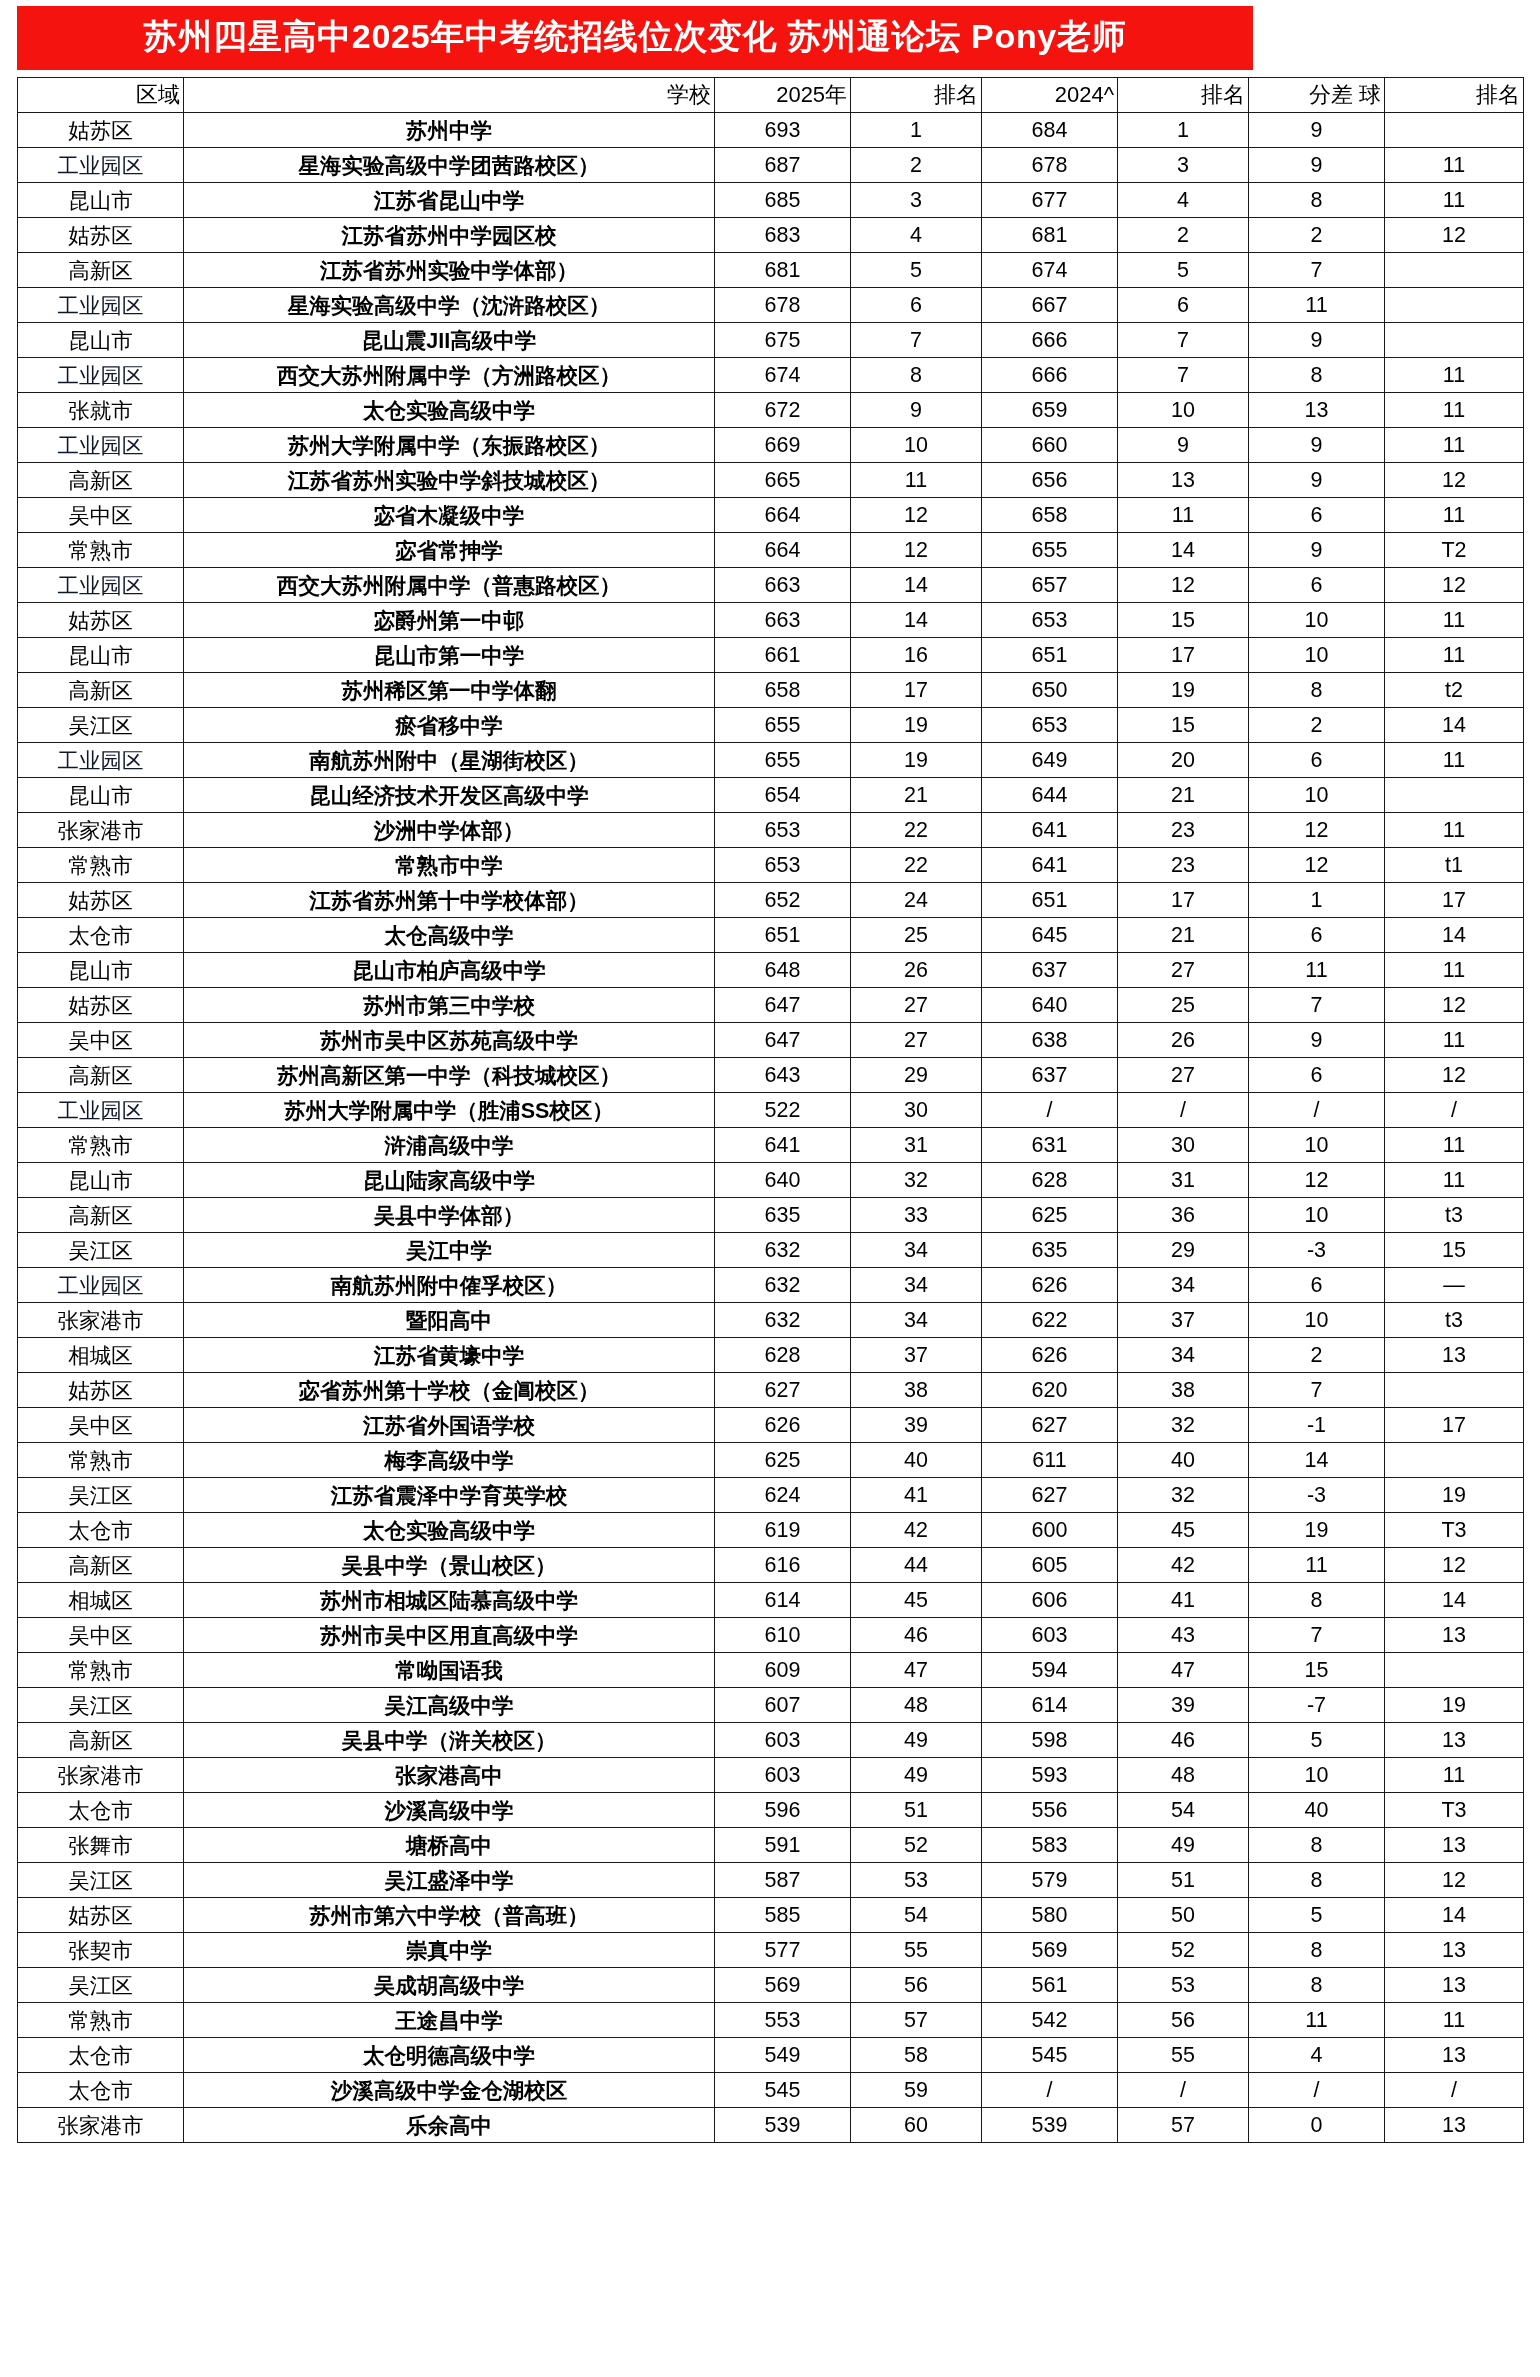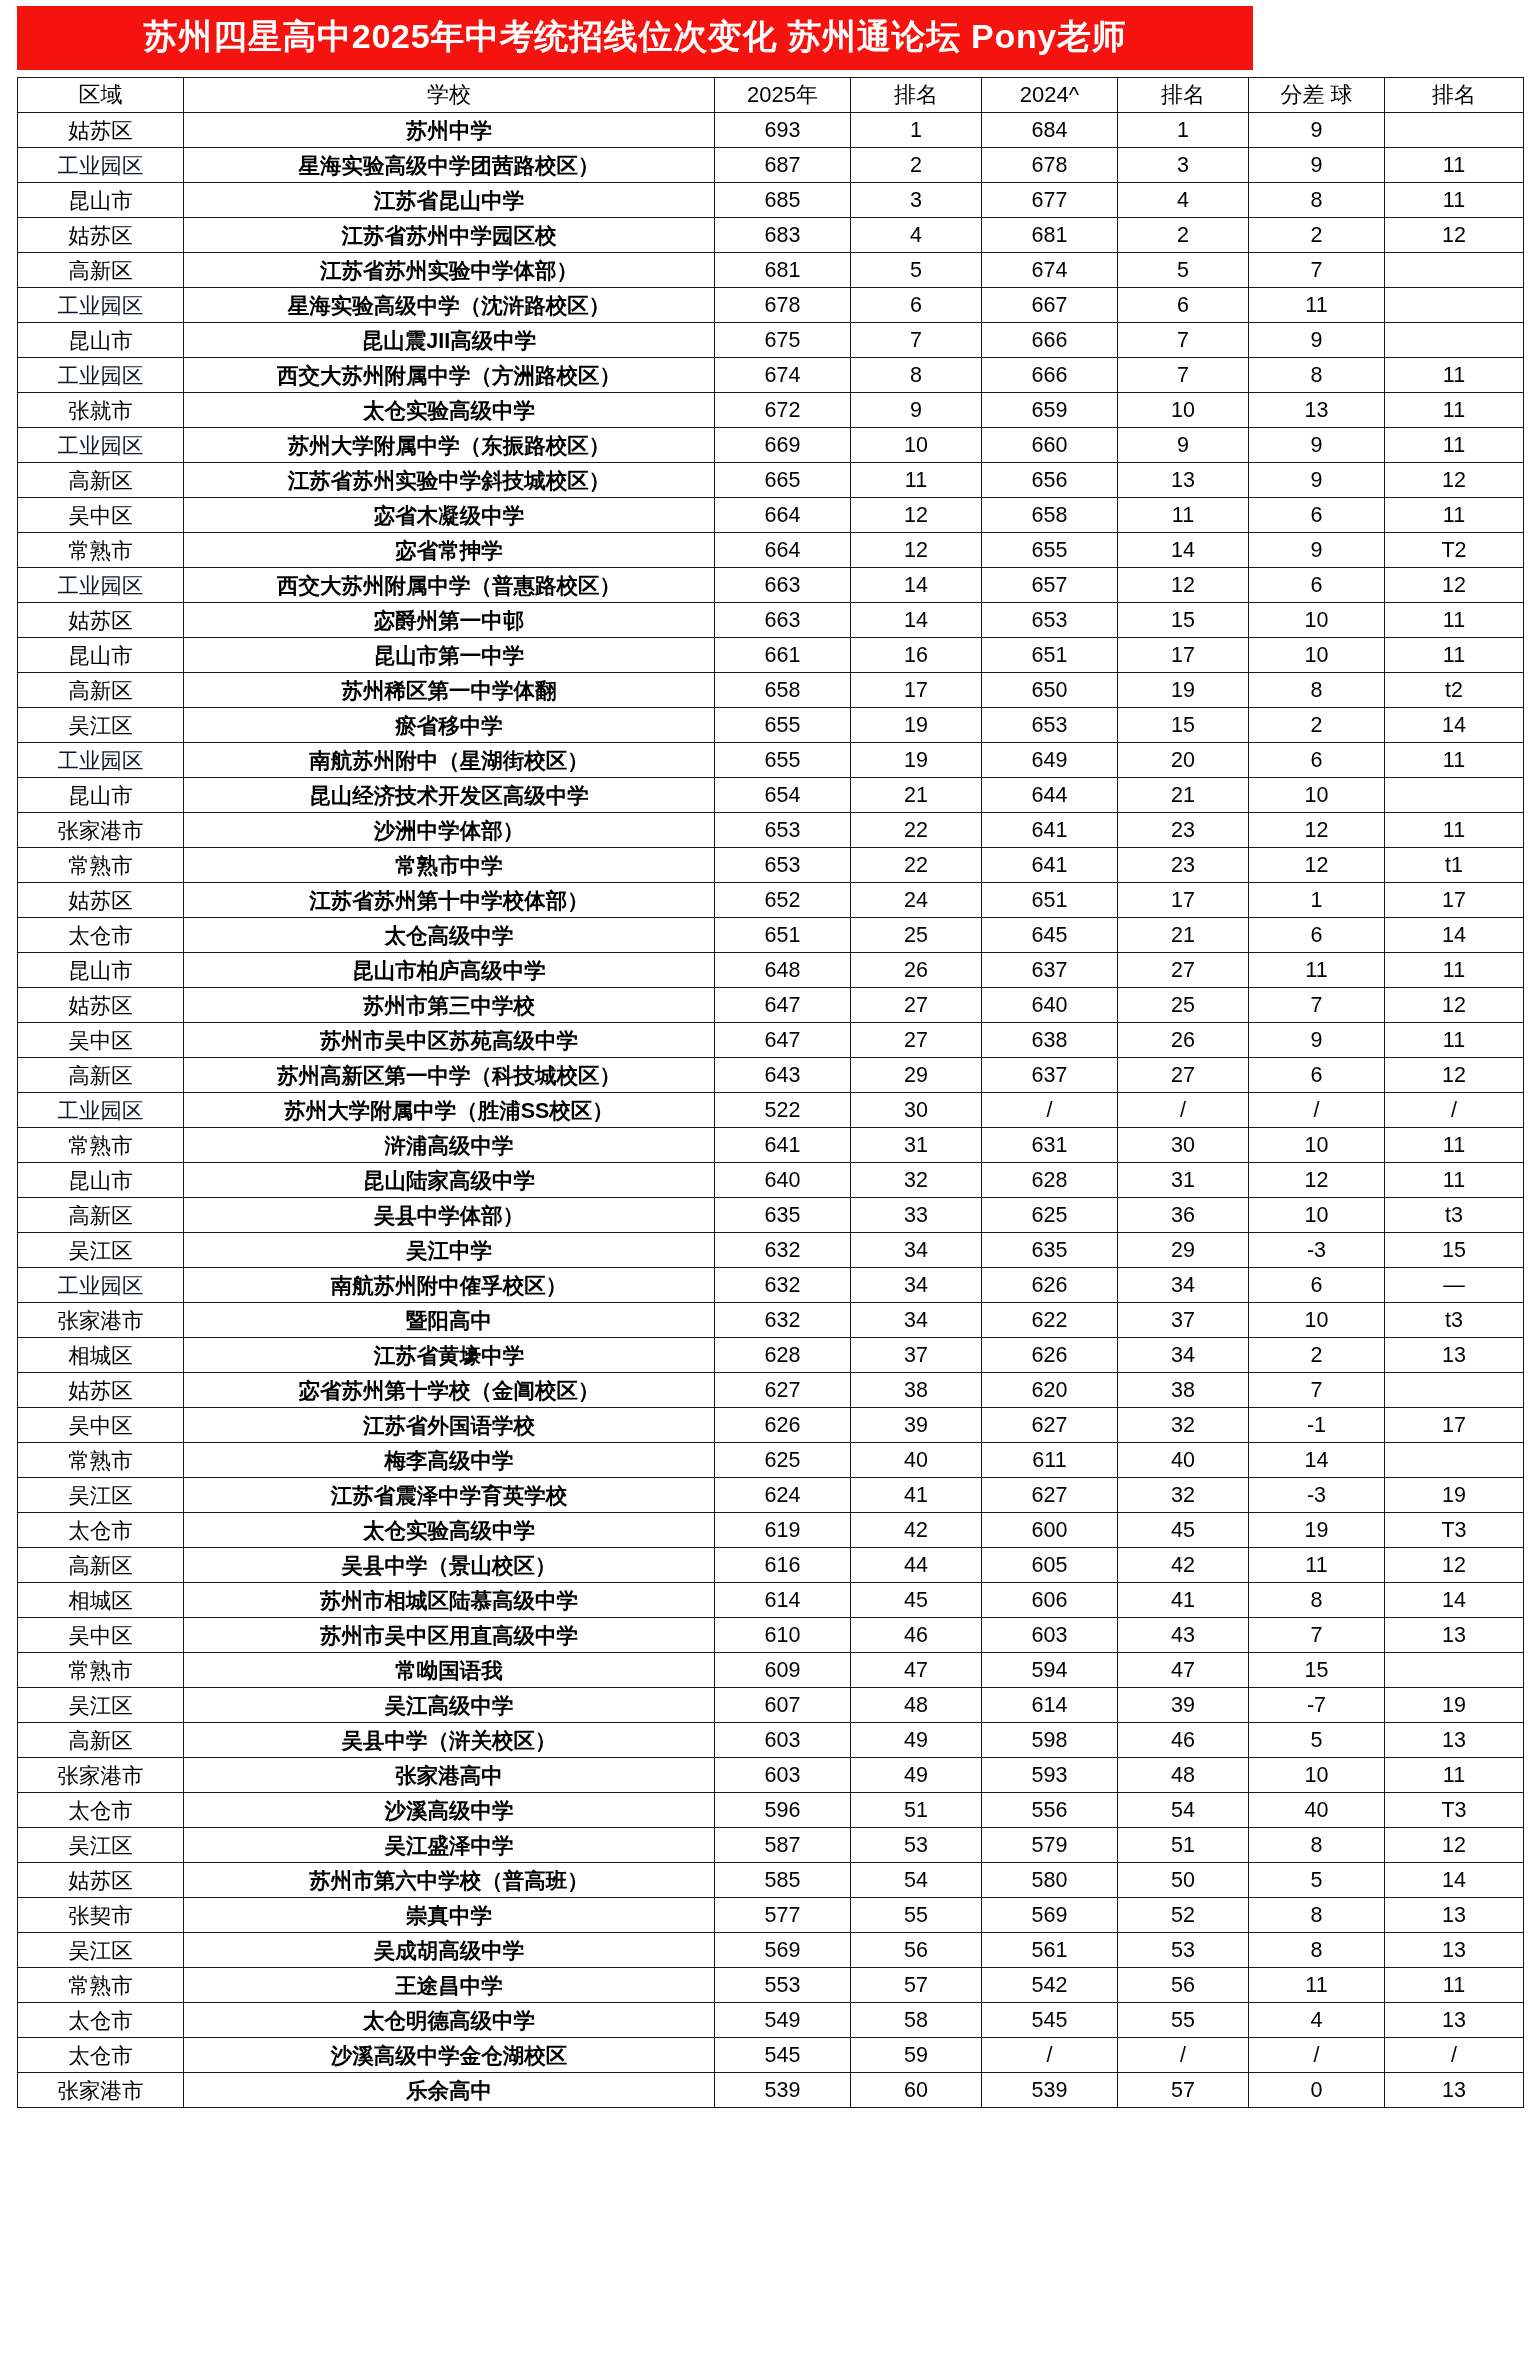--- a/index.html
+++ b/index.html
@@ -40,20 +40,21 @@
     font-size: 21.5px;
     color: #000000;
     height: 34px;
     padding: 0 2.9px;
     overflow: hidden;
     white-space: nowrap;
   }
   table.grid th {
     font-weight: normal;
     font-size: 22px;
+    text-align: right;
   }
   
   col.c-region  { width: 166px; }
   col.c-school  { width: 531px; }
   col.c-y2025   { width: 136px; }
   col.c-r2025   { width: 131px; }
   col.c-y2024   { width: 136px; }
   col.c-r2024   { width: 131px; }
   col.c-diff    { width: 136px; }
   col.c-rdiff   { width: 139px; }
@@ -578,20 +579,30 @@
           <td class="region">太仓市</td>
           <td class="school">沙溪高级中学</td>
           <td class="num">596</td>
           <td class="num">51</td>
           <td class="num">556</td>
           <td class="num">54</td>
           <td class="num">40</td>
           <td class="num">T3</td>
         </tr>
         <tr>
+          <td class="region">张舞市</td>
+          <td class="school">塘桥高中</td>
+          <td class="num">591</td>
+          <td class="num">52</td>
+          <td class="num">583</td>
+          <td class="num">49</td>
+          <td class="num">8</td>
+          <td class="num">13</td>
+        </tr>
+        <tr>
           <td class="region">吴江区</td>
           <td class="school">吴江盛泽中学</td>
           <td class="num">587</td>
           <td class="num">53</td>
           <td class="num">579</td>
           <td class="num">51</td>
           <td class="num">8</td>
           <td class="num">12</td>
         </tr>
         <tr>

